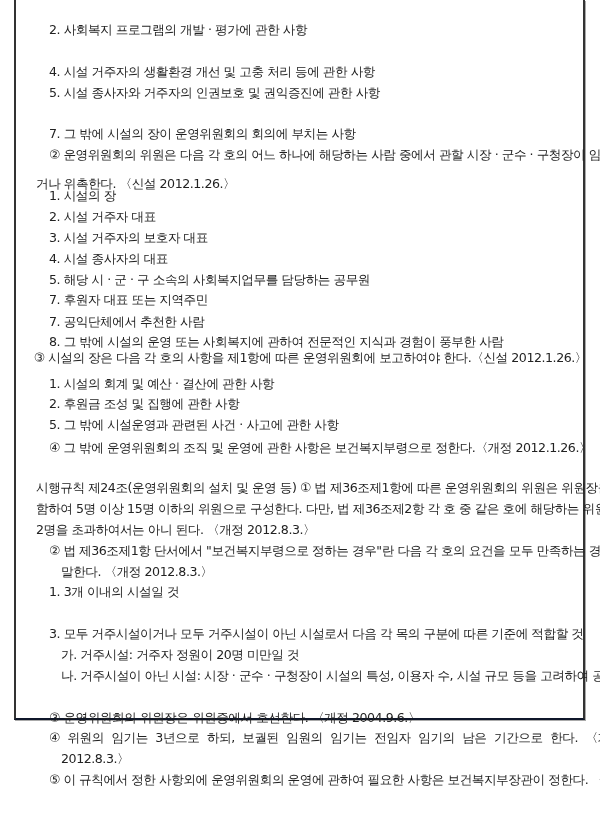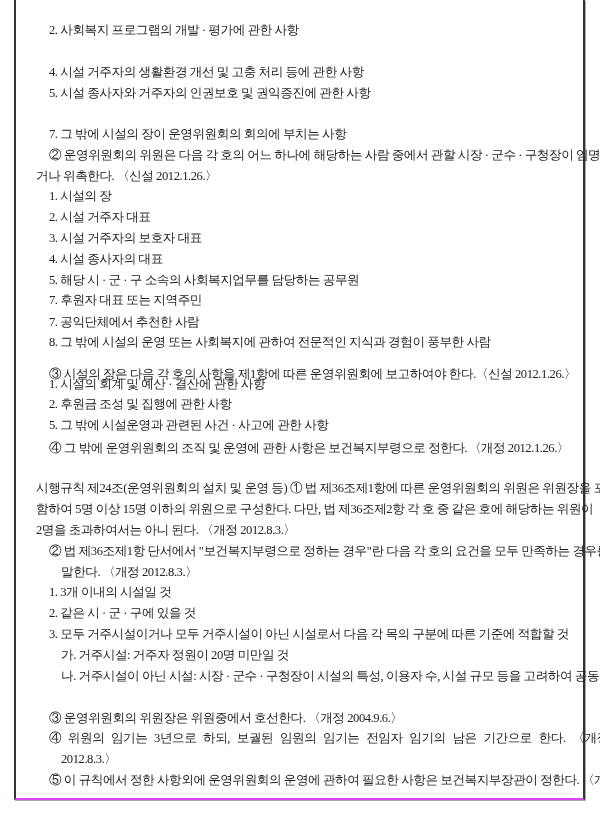--- a/index.html
+++ b/index.html
@@ -1,50 +1,50 @@
 <!DOCTYPE html>
 <html><head>
 <meta charset="utf-8">
 <style>
   html, body { margin: 0; padding: 0; background: #ffffff; }
   body { width: 600px; height: 817px; position: relative; overflow: hidden;
          font-family: "DejaVu Sans", sans-serif; color: #222; }
-  .frame { position: absolute; left: 14px; top: 0; width: 571px; height: 800px;
-           border-left: 2px solid #333; border-right: 2px solid #333; border-bottom: 2px solid #d946ef;
-           box-shadow: 1px 1px 0 #aaa; box-sizing: border-box; font-family: Liberation Serif, serif; }
+  .frame { position: absolute; left: 14px; top: 0; width: 571px; height: 720px;
+           border-left: 2px solid #333; border-right: 2px solid #333; border-bottom: 2px solid #0f172a;
+           box-shadow: 1px 1px 0 #aaa; box-sizing: border-box; }
   .line { position: absolute; left: 0; white-space: nowrap; font-size: 12.6px;
           line-height: 20.8px; letter-spacing: -0.45px; }
   .ind1 { left: 33px; }
   .ind0 { left: 20px; }
   .ind2 { left: 45px; }
   .ind3 { left: 76px; }
 </style>
 </head>
 <body>
 
 <div class="frame">
 
   <div class="line ind1" style="top:20px">2. 사회복지 프로그램의 개발 · 평가에 관한 사항</div>
   <div class="line ind1" style="top:62px">4. 시설 거주자의 생활환경 개선 및 고충 처리 등에 관한 사항</div>
   <div class="line ind1" style="top:83px">5. 시설 종사자와 거주자의 인권보호 및 권익증진에 관한 사항</div>
   <div class="line ind1" style="top:124px">7. 그 밖에 시설의 장이 운영위원회의 회의에 부치는 사항</div>
 
   <div class="line ind1" style="top:145px">② 운영위원회의 위원은 다음 각 호의 어느 하나에 해당하는 사람 중에서 관할 시장 · 군수 · 구청장이 임명하</div>
-  <div class="line ind0" style="top:166px">거나 위촉한다. 〈신설 2012.1.26.〉</div>
+  <div class="line ind0" style="top:174px">거나 위촉한다. 〈신설 2012.1.26.〉</div>
 
   <div class="line ind1" style="top:186px">1. 시설의 장</div>
   <div class="line ind1" style="top:207px">2. 시설 거주자 대표</div>
   <div class="line ind1" style="top:228px">3. 시설 거주자의 보호자 대표</div>
   <div class="line ind1" style="top:249px">4. 시설 종사자의 대표</div>
   <div class="line ind1" style="top:270px">5. 해당 시 · 군 · 구 소속의 사회복지업무를 담당하는 공무원</div>
   <div class="line ind1" style="top:290px">7. 후원자 대표 또는 지역주민</div>
   <div class="line ind1" style="top:312px">7. 공익단체에서 추천한 사람</div>
   <div class="line ind1" style="top:332px">8. 그 밖에 시설의 운영 또는 사회복지에 관하여 전문적인 지식과 경험이 풍부한 사람</div>
 
-  <div class="line ind1" style="top:364px; width:538px; display:flex; justify-content:flex-start;">
+  <div class="line ind1" style="top:348px; width:538px; display:flex; justify-content:flex-end;">
     <span>③ 시설의 장은 다음 각 호의 사항을 제1항에 따른 운영위원회에 보고하여야 한다.</span>
     <span>〈신설 2012.1.26.〉</span>
   </div>
 
   <div class="line ind1" style="top:374px">1. 시설의 회계 및 예산 · 결산에 관한 사항</div>
   <div class="line ind1" style="top:394px">2. 후원금 조성 및 집행에 관한 사항</div>
   <div class="line ind1" style="top:415px">5. 그 밖에 시설운영과 관련된 사건 · 사고에 관한 사항</div>
 
   <div class="line ind1" style="top:438px; width:520px; display:flex; justify-content:space-between;">
     <span>④ 그 밖에 운영위원회의 조직 및 운영에 관한 사항은 보건복지부령으로 정한다.</span>
@@ -52,21 +52,20 @@
   </div>
 
   <div class="line ind0" style="top:478px">시행규칙 제24조(운영위원회의 설치 및 운영 등) ① 법 제36조제1항에 따른 운영위원회의 위원은 위원장을 포</div>
   <div class="line ind0" style="top:499px">함하여 5명 이상 15명 이하의 위원으로 구성한다. 다만, 법 제36조제2항 각 호 중 같은 호에 해당하는 위원이</div>
   <div class="line ind0" style="top:520px">2명을 초과하여서는 아니 된다. 〈개정 2012.8.3.〉</div>
 
   <div class="line ind1" style="top:541px">② 법 제36조제1항 단서에서 "보건복지부령으로 정하는 경우"란 다음 각 호의 요건을 모두 만족하는 경우를</div>
   <div class="line ind2" style="top:562px">말한다. 〈개정 2012.8.3.〉</div>
 
   <div class="line ind1" style="top:582px">1. 3개 이내의 시설일 것</div>
-  <div class="line ind1" style="top:603px">2. 같은 시 · 군 · 구에 있을 것</div>
   <div class="line ind1" style="top:624px">3. 모두 거주시설이거나 모두 거주시설이 아닌 시설로서 다음 각 목의 구분에 따른 기준에 적합할 것</div>
 
   <div class="line ind2" style="top:645px">가. 거주시설: 거주자 정원이 20명 미만일 것</div>
   <div class="line ind2" style="top:666px">나. 거주시설이 아닌 시설: 시장 · 군수 · 구청장이 시설의 특성, 이용자 수, 시설 규모 등을 고려하여 공동</div>
 
   <div class="line ind1" style="top:708px">③ 운영위원회의 위원장은 위원중에서 호선한다. 〈개정 2004.9.6.〉</div>
   <div class="line ind1" style="top:728px; word-spacing:4px;">④ 위원의 임기는 3년으로 하되, 보궐된 임원의 임기는 전임자 임기의 남은 기간으로 한다. 〈개정</div>
   <div class="line ind2" style="top:749px">2012.8.3.〉</div>
   <div class="line ind1" style="top:770px">⑤ 이 규칙에서 정한 사항외에 운영위원회의 운영에 관하여 필요한 사항은 보건복지부장관이 정한다. 〈개정</div>
 

